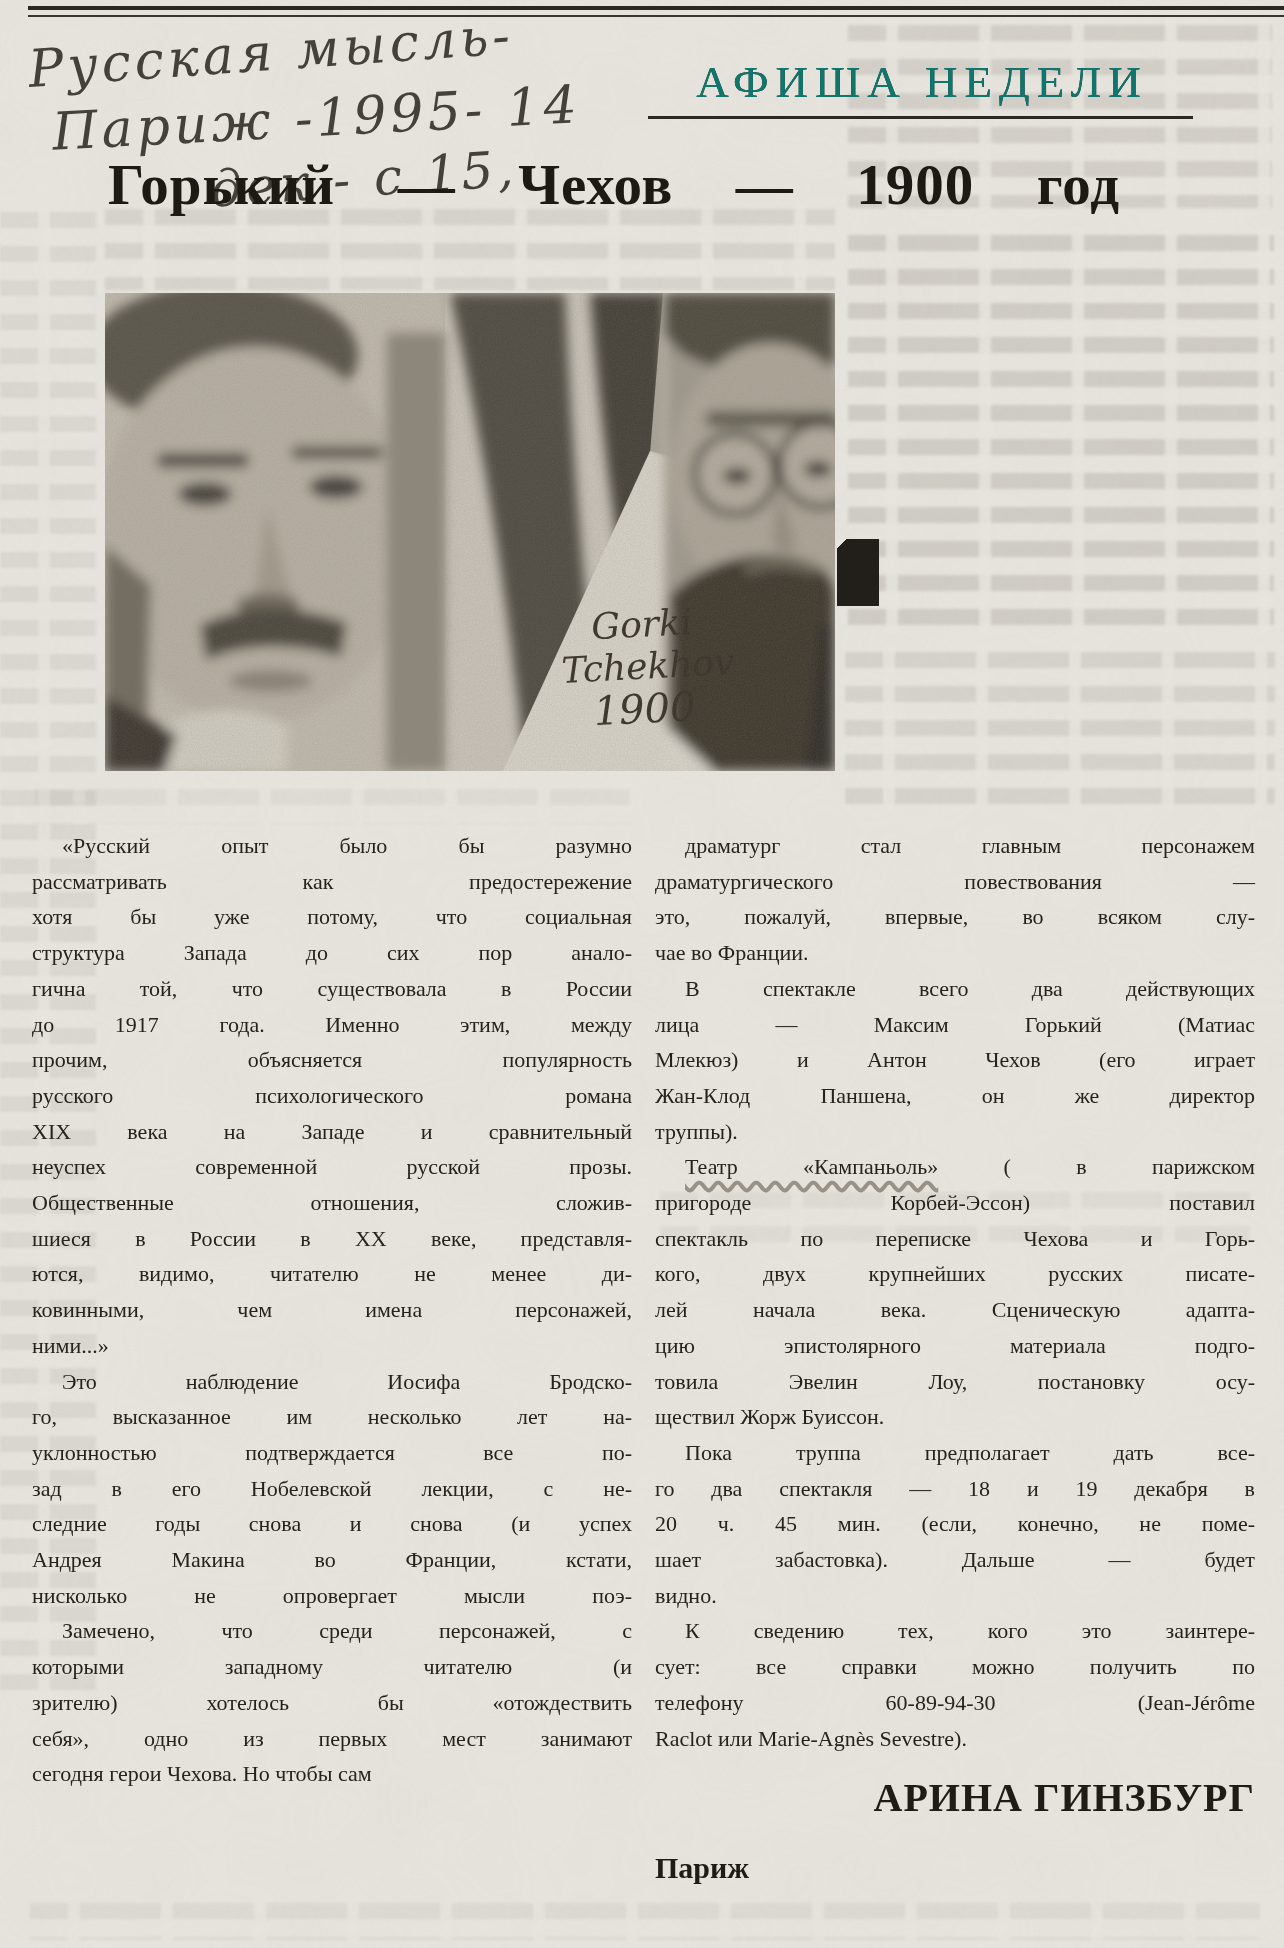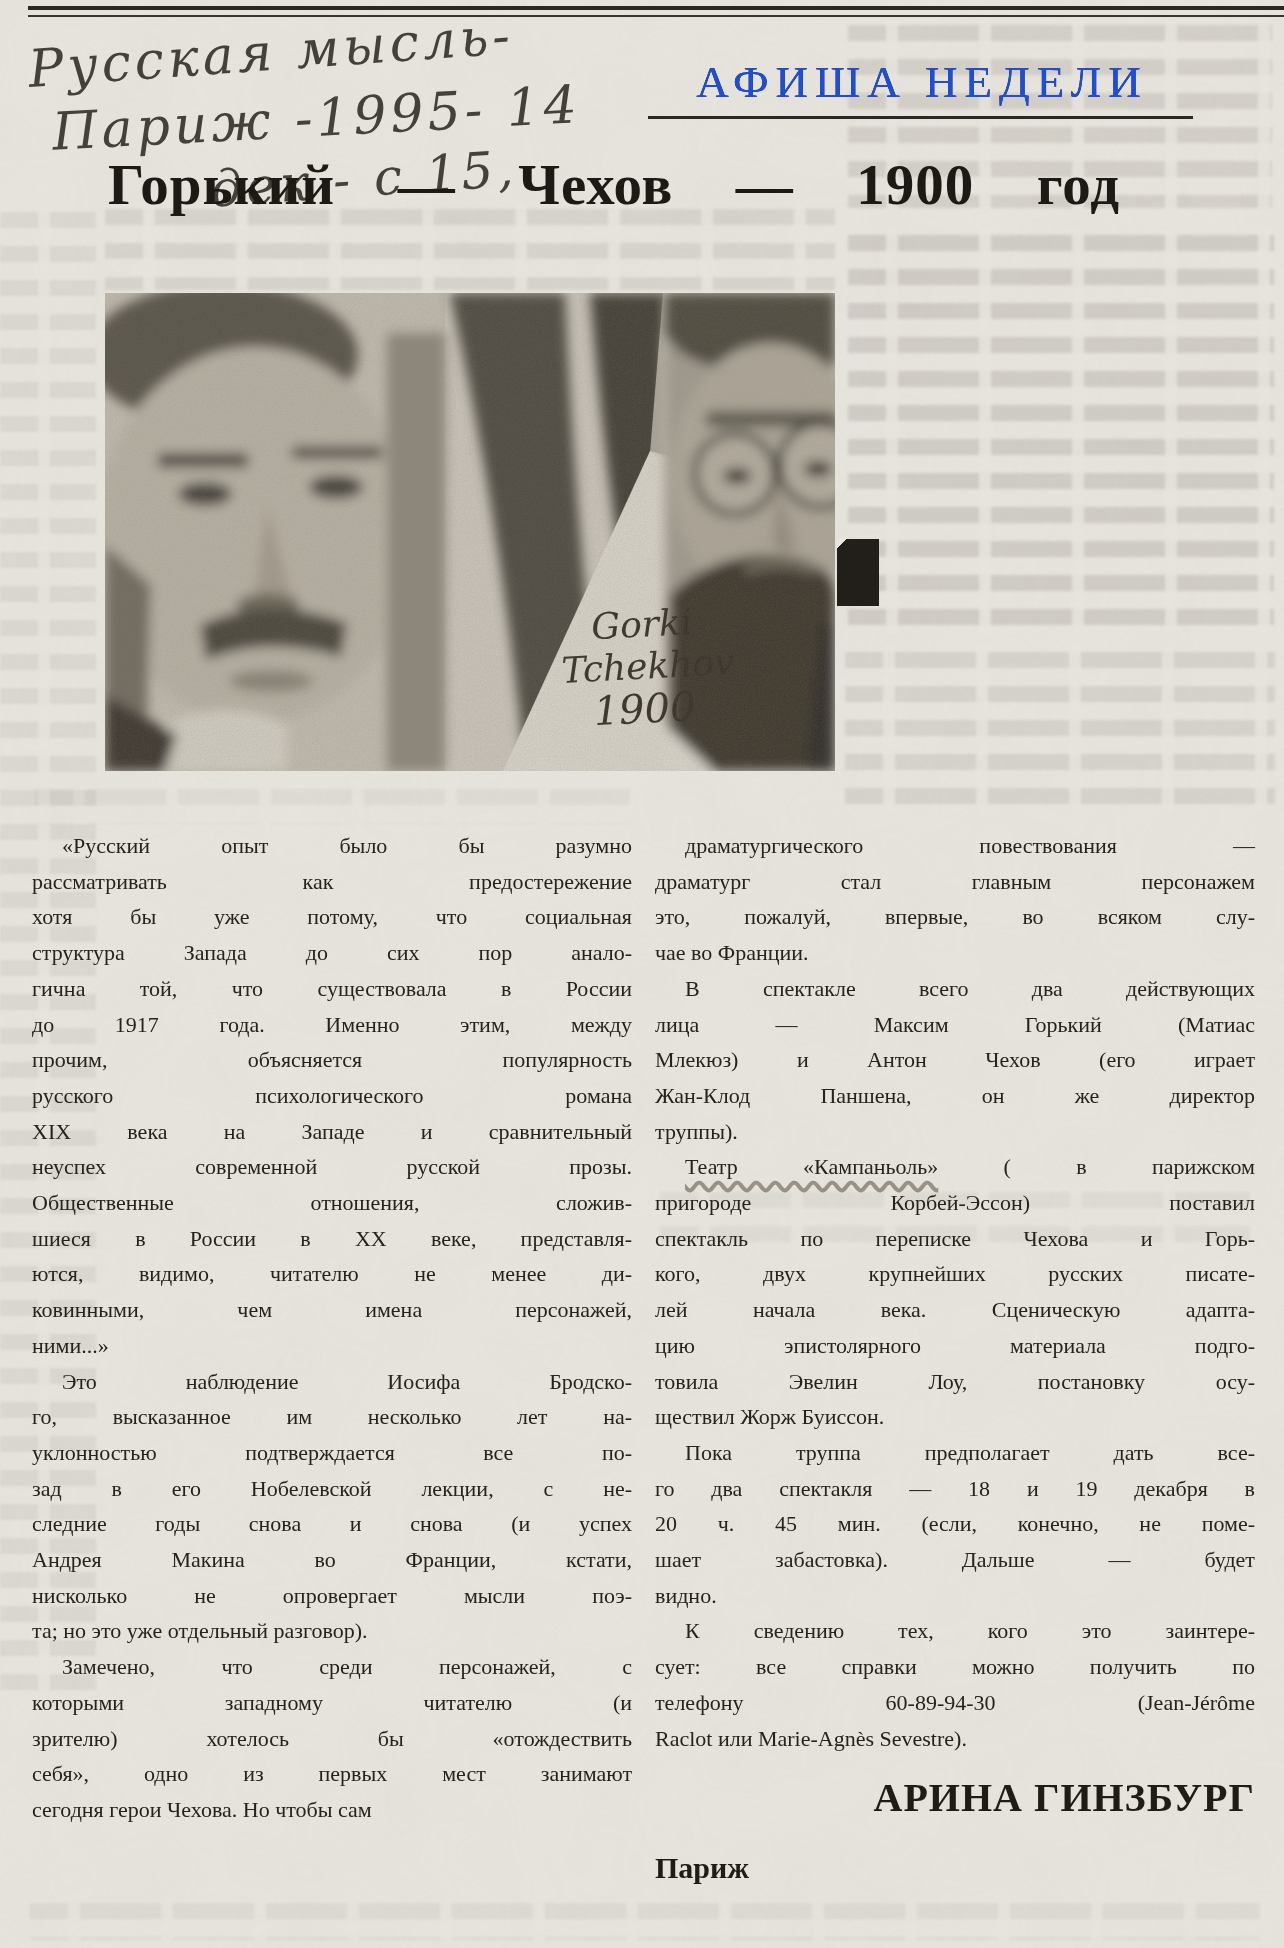--- a/index.html
+++ b/index.html
@@ -21,21 +21,21 @@
     color:#44403a;letter-spacing:4px;white-space:nowrap;
   }
   .hand-1{left:28px;top:22px;font-size:52px;transform:rotate(-4deg);}
   .hand-2{left:52px;top:88px;font-size:52px;transform:rotate(-3deg);}
   .hand-3{left:210px;top:150px;font-size:50px;transform:rotate(-4deg);}
 
   
   .rubric{
     position:absolute;left:652px;top:56px;width:540px;
     font-size:45px;letter-spacing:7px;text-align:center;
-    color:#1d4ed8;text-shadow:0 0 .6px #23201b;white-space:nowrap;
+    color:#0f766e;text-shadow:0 0 .6px #23201b;white-space:nowrap;
   }
   .rubric-underline{position:absolute;left:648px;top:116px;width:545px;height:3px;background:#2b2824;}
 
   
   .title{
     position:absolute;left:100px;top:144px;width:1012px;margin:8px;
     font-size:57px;font-weight:bold;color:#1d1a16;
     text-align:justify;text-align-last:justify;letter-spacing:1px;
   }
 
@@ -207,35 +207,34 @@
         <div class="line last">ними...»</div>
       </div>
     <div class="para">
         <div class="line">Это наблюдение Иосифа Бродско-</div>
         <div class="line">го, высказанное им несколько лет на-</div>
         <div class="line">уклонностью подтверждается все по-</div>
         <div class="line">зад в его Нобелевской лекции, с не-</div>
         <div class="line">следние годы снова и снова (и успех</div>
         <div class="line">Андрея Макина во Франции, кстати,</div>
         <div class="line">нисколько не опровергает мысли поэ-</div>
-        <div class="line last">та; но это уже отдельный разговор).</div>
       </div>
     <div class="para">
         <div class="line">Замечено, что среди персонажей, с</div>
         <div class="line">которыми западному читателю (и</div>
         <div class="line">зрителю) хотелось бы «отождествить</div>
         <div class="line">себя», одно из первых мест занимают</div>
         <div class="line last">сегодня герои Чехова. Но чтобы сам</div>
       </div>
   </div>
 
   <div class="col col-right">
     <div class="para">
+        <div class="line">драматург стал главным персонажем</div>
         <div class="line">драматургического повествования —</div>
-        <div class="line">драматург стал главным персонажем</div>
         <div class="line">это, пожалуй, впервые, во всяком слу-</div>
         <div class="line last">чае во Франции.</div>
       </div>
     <div class="para">
         <div class="line">В спектакле всего два действующих</div>
         <div class="line">лица — Максим Горький (Матиас</div>
         <div class="line">Млекюз) и Антон Чехов (его играет</div>
         <div class="line">Жан-Клод Паншена, он же директор</div>
         <div class="line last">труппы).</div>
       </div>

